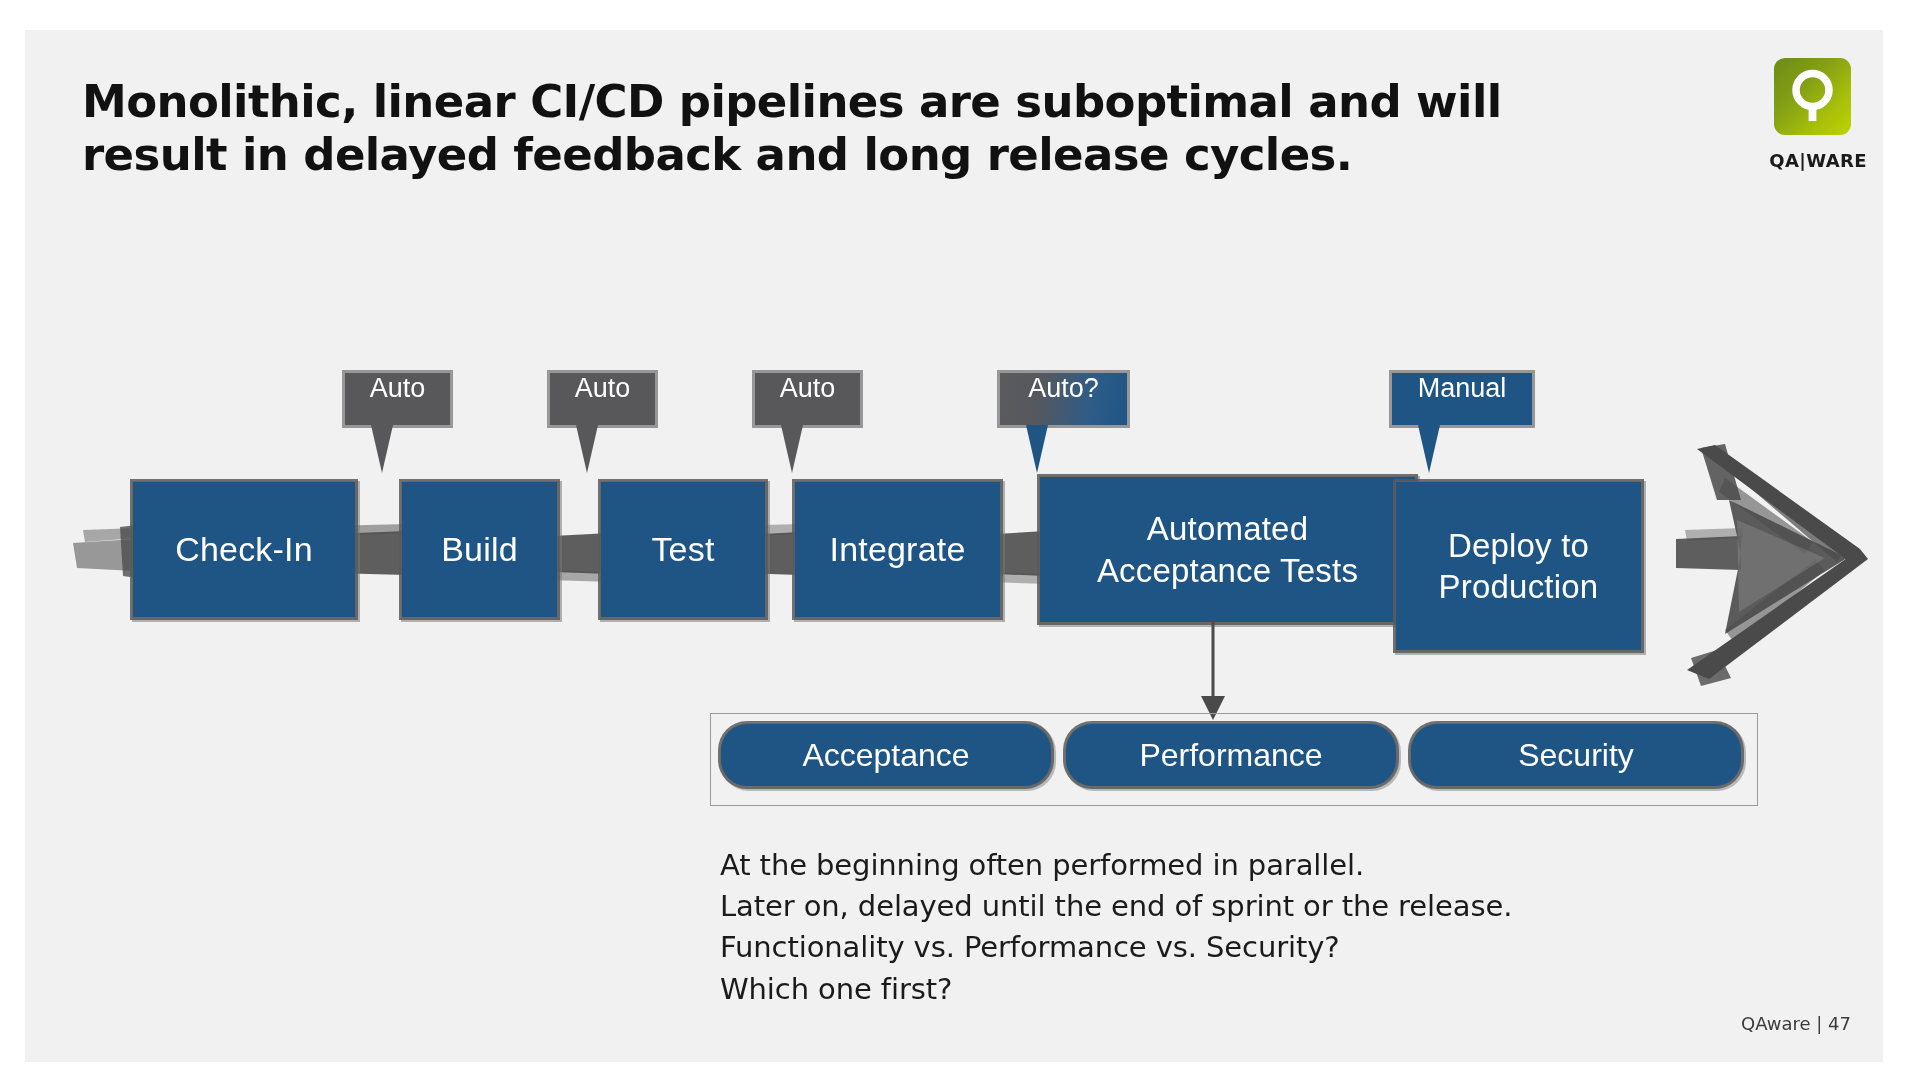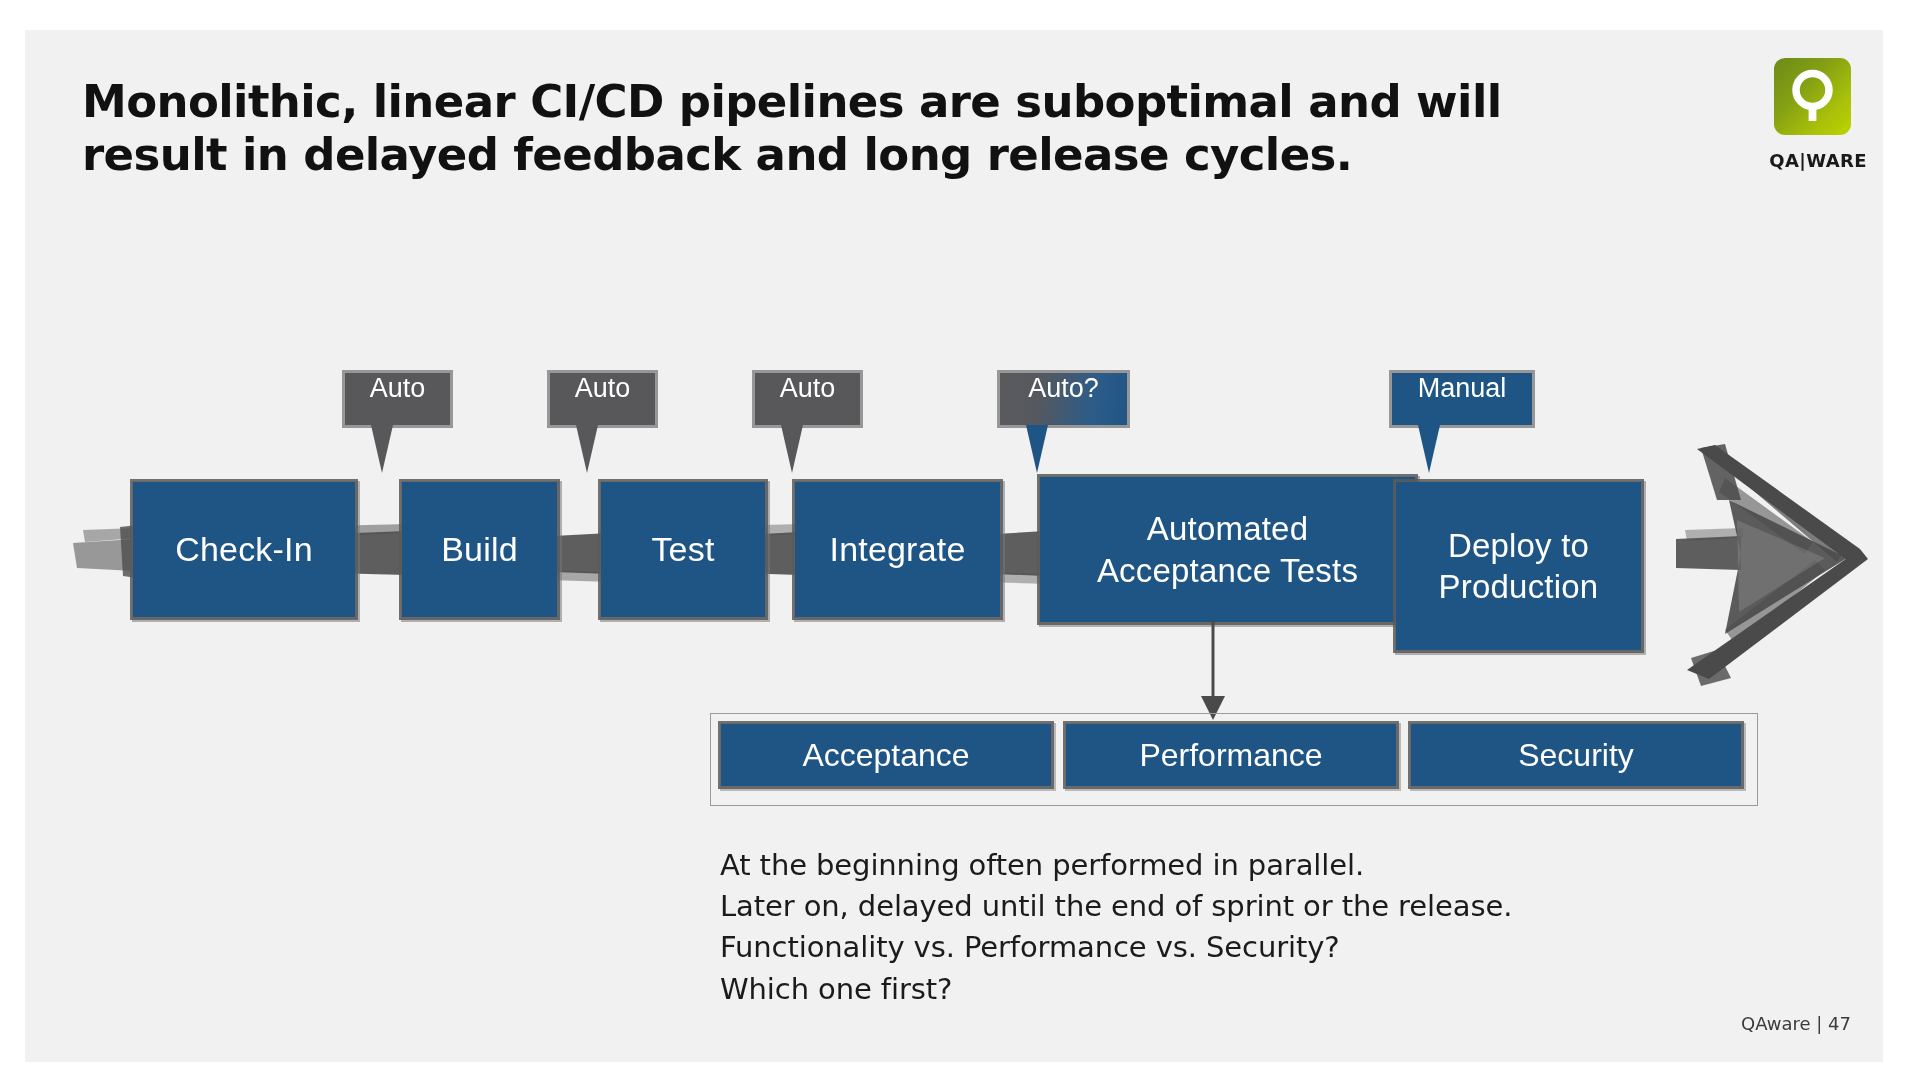--- a/index.html
+++ b/index.html
@@ -139,20 +139,21 @@
     height: 62px;
     background: #1f5585;
     display: flex;
     align-items: center;
     justify-content: center;
     color: #ffffff;
     font-size: 32px;
     box-shadow:
       0 0 0 3px rgba(90,90,90,0.85),
       2px 2px 0 3px rgba(130,130,130,0.5);
+    border-radius: 26px;
   }
 
   
   #note {
     position: absolute;
     left: 695px;
     top: 815px;
     font-family: "DejaVu Sans", sans-serif;
     font-size: 29px;
     line-height: 1.42;

